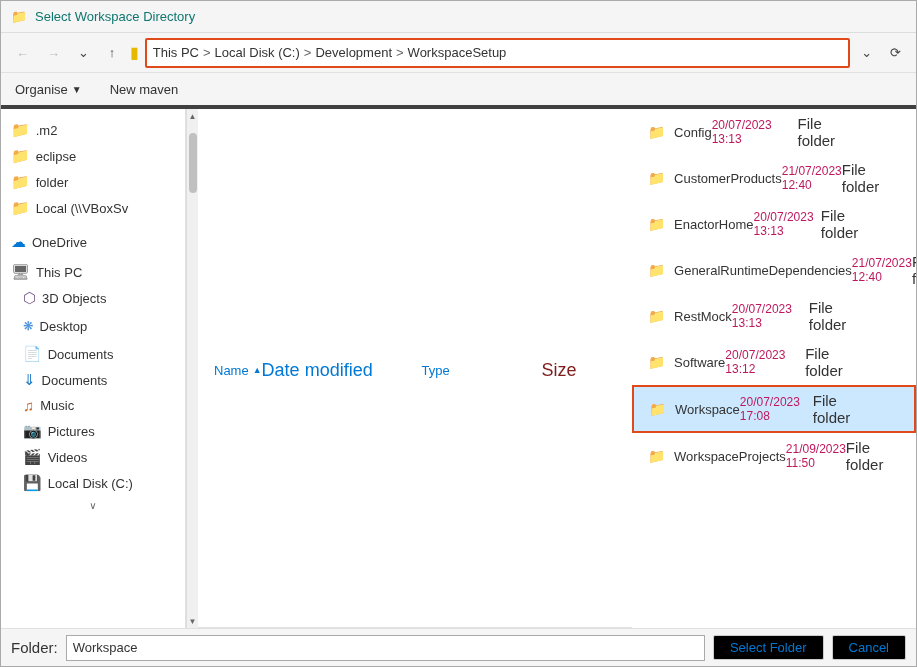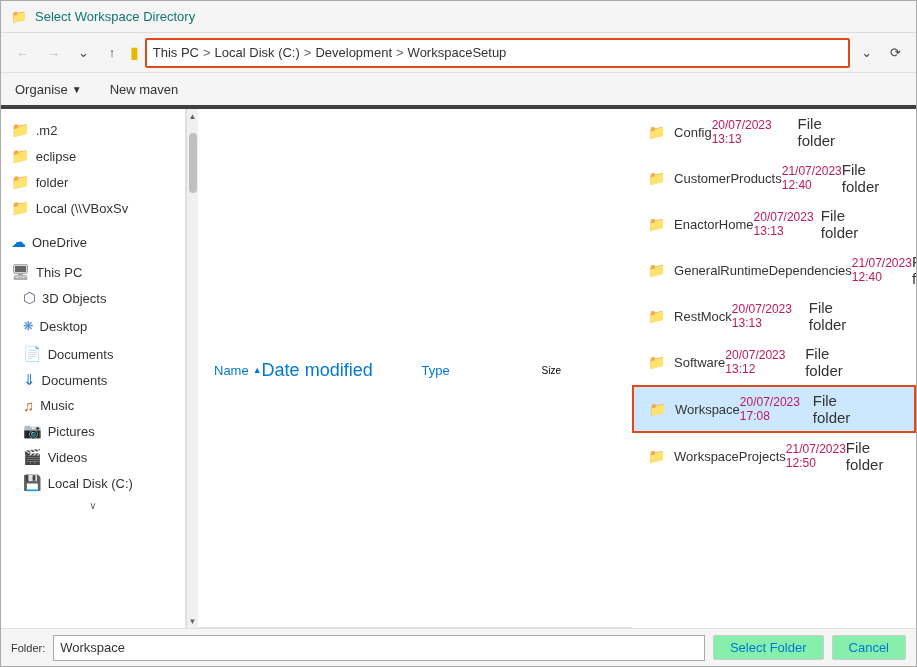--- a/index.html
+++ b/index.html
@@ -188,21 +188,21 @@
     .content-header {
       display: flex;
       align-items: center;
       padding: 6px 10px 2px 16px;
       border-bottom: 1px solid #e0e0e0;
       background: #fff;
     }
     .col-name { flex: 1; color: #0078d4; font-size: 13px; cursor: pointer; display: flex; align-items: center; gap: 4px; }
     .col-date { width: 160px; color: #0078d4; font-size: 18px; cursor: pointer; }
     .col-type { width: 120px; color: #0078d4; font-size: 13px; cursor: pointer; }
-    .col-size { width: 80px; color: #000000; font-size: 10px; cursor: pointer; }
+    .col-size { width: 80px; color: #7f1d1d; font-size: 18px; cursor: pointer; }
     .sort-arrow { font-size: 9px; color: #0078d4; }
     .file-list {
       flex: 1;
       overflow-y: auto;
       overflow-x: hidden;
       background: #fff;
     }
     .file-row {
       display: flex;
       align-items: center;
@@ -229,36 +229,36 @@
     .status-bar {
       border-top: 1px solid #e0e0e0;
       background: #f5f5f5;
       padding: 6px 10px;
       display: flex;
       align-items: center;
       gap: 8px;
       height: 38px;
     }
     .folder-label {
-      font-size: 11px;
+      font-size: 15px;
       color: #333;
       font-weight: 500;
     }
     .folder-input-container {
       flex: 1;
       border: 1px solid #aaa;
       background: #fff;
       padding: 3px 6px;
       font-size: 13px;
       color: #333;
       height: 26px;
     }
     .status-bar-btn {
       padding: 4px 16px;
-      background: #86efac;
+      background: #000000;
       border: 1px solid #ccc;
       cursor: pointer;
       font-size: 13px;
       border-radius: 2px;
       color: #0078d4;
     }
   </style>
 </head>
 <body>
 
@@ -489,21 +489,21 @@
           <div class="file-date">20/07/2023 17:08</div>
           <div class="file-type">File folder</div>
           <div class="file-size"></div>
         </div>
 
         <div class="file-row">
           <div class="file-name">
             <span class="folder-icon-small">📁</span>
             <span>WorkspaceProjects</span>
           </div>
-          <div class="file-date">21/07/2023 12:50</div>
+          <div class="file-date">21/09/2023 11:50</div>
           <div class="file-type">File folder</div>
           <div class="file-size"></div>
         </div>
       </div>
     </div>
   </div>
 
   <div class="status-bar">
     <span class="folder-label">Folder:</span>
     <input class="folder-input-container" type="text" value="Workspace" style="">

